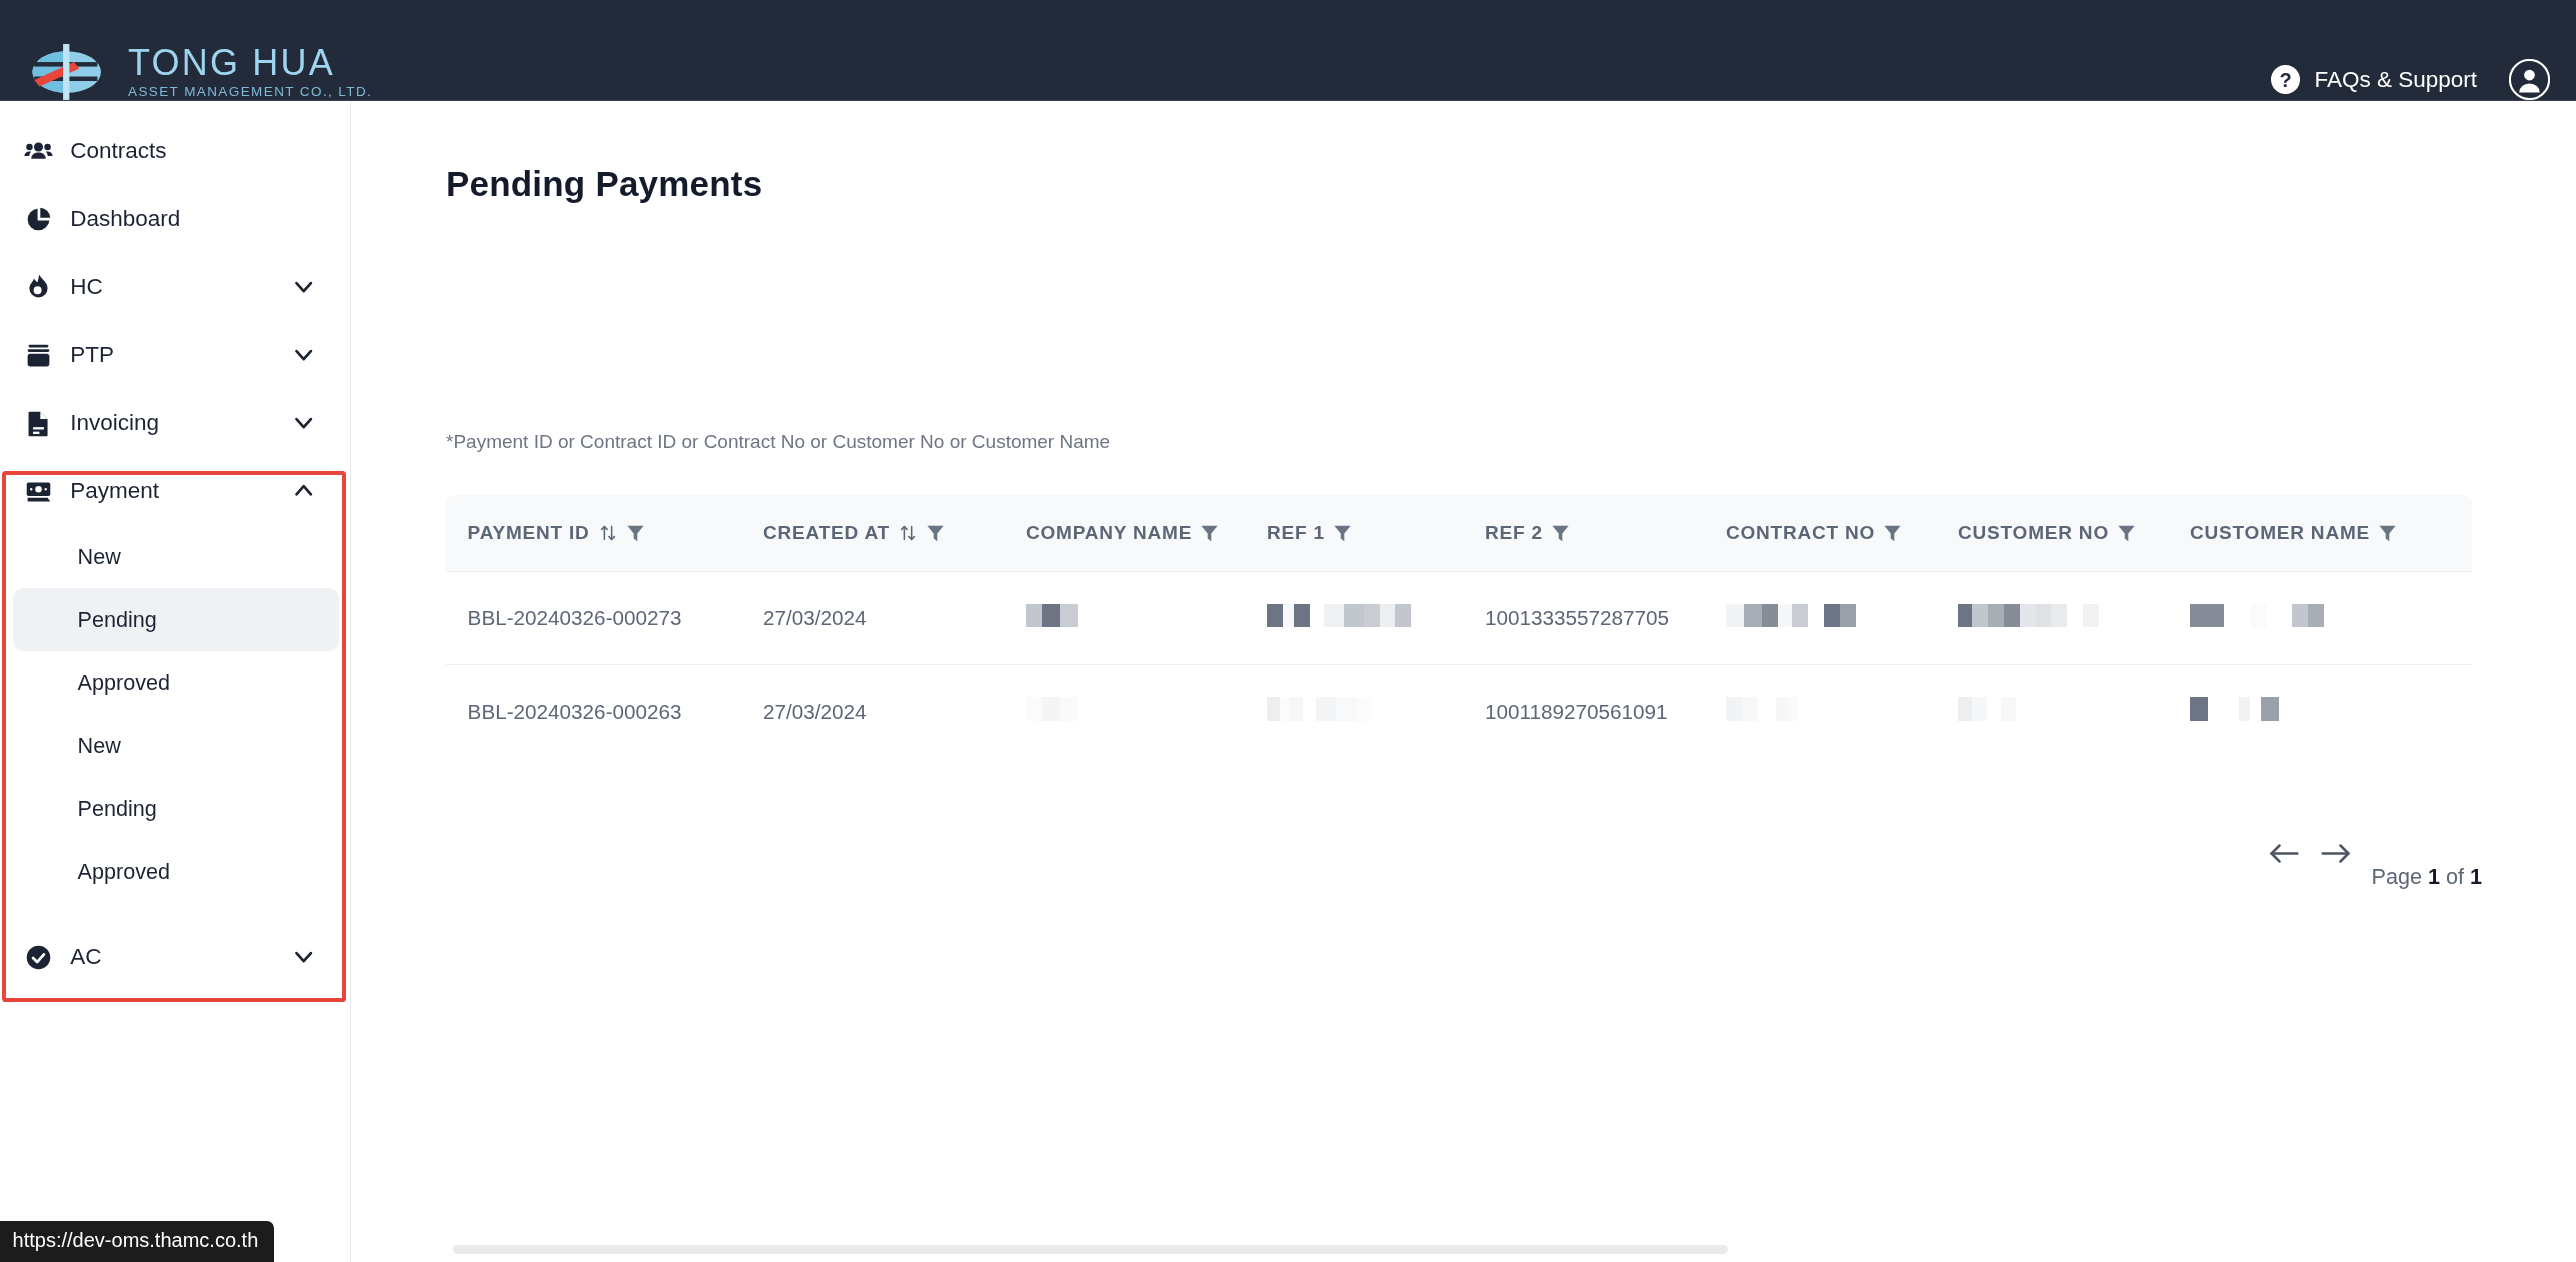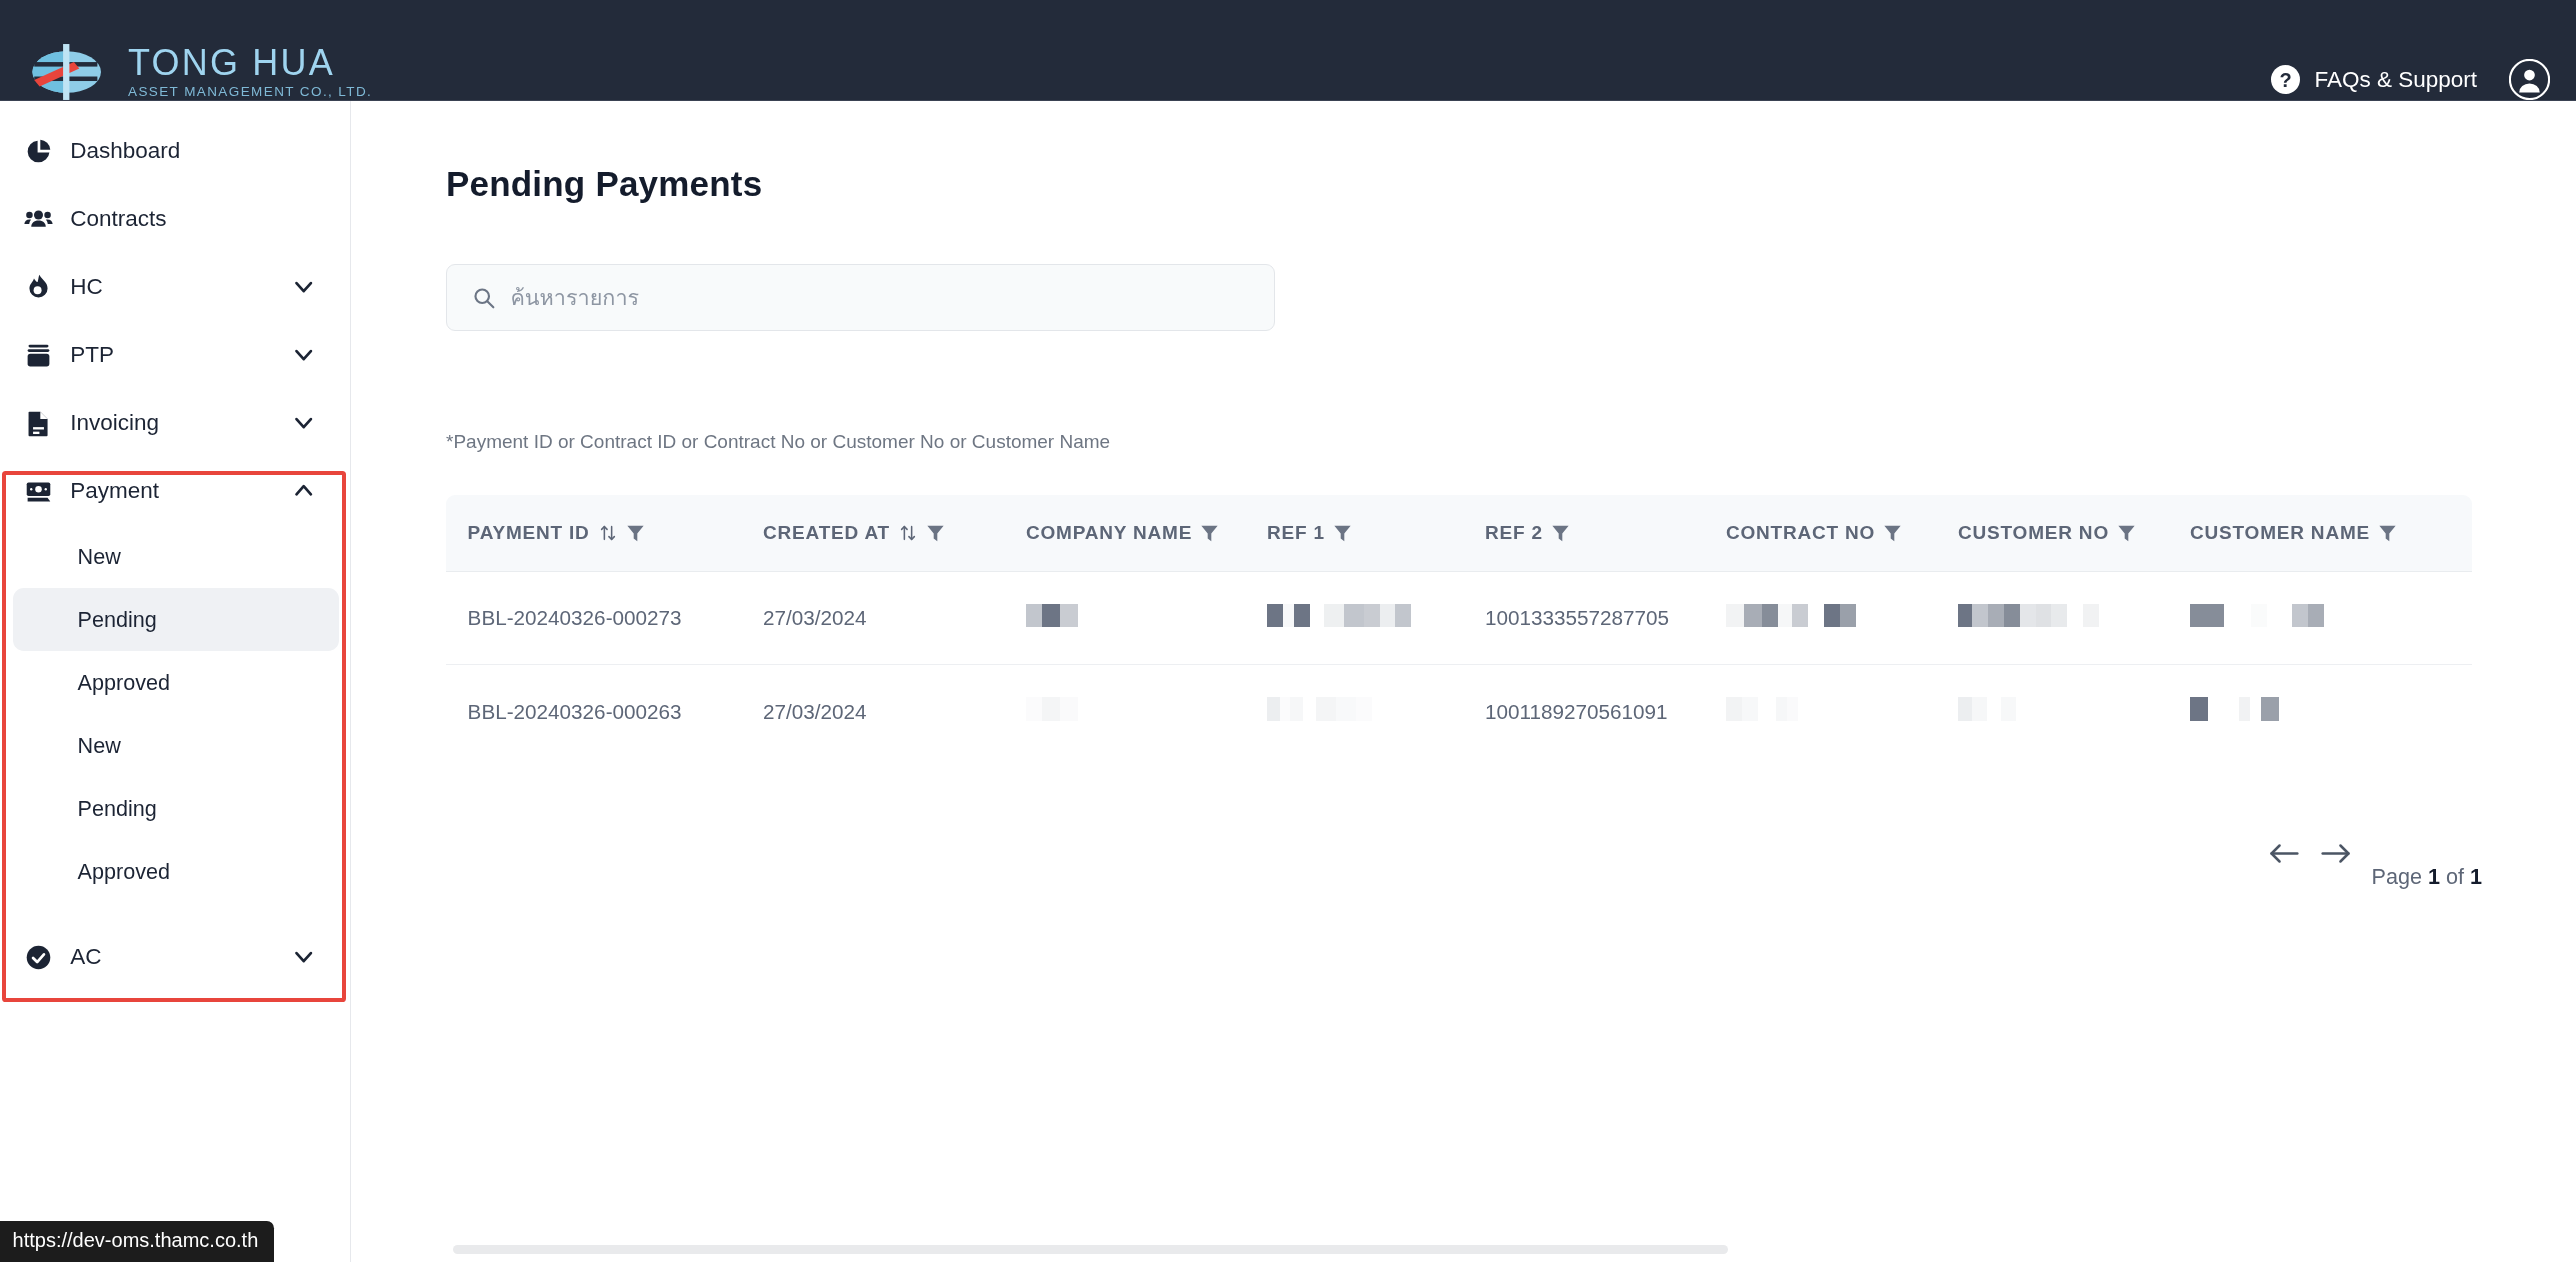--- a/index.html
+++ b/index.html
@@ -218,44 +218,44 @@
       </svg>
     </span>
   </div>
 </div>
 
 <div class="sidebar">
 
   <div class="nav-item">
     <span class="nav-ico">
       <svg width="29" height="29" viewBox="0 0 32 32" fill="currentColor">
-        <path d="M15 4 A12 12 0 1 0 28 17 L15 17 Z"></path>
-        <path d="M18 3 A12 12 0 0 1 29 14 L18 14 Z"></path>
-      </svg>
-    </span>
-    <span class="nav-label">Dashboard</span>
-  </div>
-
-  <div class="nav-item">
-    <span class="nav-ico">
-      <svg width="29" height="29" viewBox="0 0 32 32" fill="currentColor">
         <circle cx="16" cy="11" r="5"></circle>
           <circle cx="6" cy="11" r="3.6"></circle>
           <circle cx="26" cy="11" r="3.6"></circle>
         <path d="M16 17 c-5 0 -8 3 -8 7 h16 c0 -4 -3 -7 -8 -7z"></path>
         <path d="M6 16 c-3.4 0 -5.4 2 -5.6 5 h5.4 c0.2 -2 0.9 -3.6 2.1 -4.7 c-0.6 -0.2 -1.2 -0.3 -1.9 -0.3z"></path>
         <path d="M26 16 c3.4 0 5.4 2 5.6 5 h-5.4 c-0.2 -2 -0.9 -3.6 -2.1 -4.7 c0.6 -0.2 1.2 -0.3 1.9 -0.3z"></path>
       </svg>
     </span>
     <span class="nav-label">Contracts</span>
   </div>
 
   <div class="nav-item">
     <span class="nav-ico">
       <svg width="29" height="29" viewBox="0 0 32 32" fill="currentColor">
+        <path d="M15 4 A12 12 0 1 0 28 17 L15 17 Z"></path>
+        <path d="M18 3 A12 12 0 0 1 29 14 L18 14 Z"></path>
+      </svg>
+    </span>
+    <span class="nav-label">Dashboard</span>
+  </div>
+
+  <div class="nav-item">
+    <span class="nav-ico">
+      <svg width="29" height="29" viewBox="0 0 32 32" fill="currentColor">
         <path d="M17 2 c3 6 9 8 9 15 a10 10 0 0 1 -20 0 c0 -5 4 -7 5 -11 c2 3 3 4 4 4 c1 -3 1 -6 2 -8z"></path>
         <circle cx="15" cy="19" r="4.4" fill="#ffffff"></circle>
       </svg>
     </span>
     <span class="nav-label">HC</span>
     <span class="chev">
       <svg width="23.4" height="23.4" viewBox="0 0 26 26" fill="none" stroke="currentColor" stroke-width="3" stroke-linecap="round" stroke-linejoin="round">
           <polyline points="5,9 13,18 21,9"></polyline>
         </svg>
     </span>
@@ -334,29 +334,20 @@
     </span>
   </div>
 </div>
 
 <div class="highlight-box"></div>
 
 <div class="main">
 
   <div class="page-title">Pending Payments</div>
 
-  <div class="search-wrap">
-    <span class="search-ico">
-      <svg width="24" height="24" viewBox="0 0 27 27" fill="none" stroke="currentColor" stroke-width="2.4" stroke-linecap="round">
-        <circle cx="11.5" cy="11.5" r="7.6"></circle>
-          <line x1="17.2" y1="17.2" x2="24" y2="24"></line>
-      </svg>
-    </span>
-    <input class="search-input" type="text" placeholder="ค้นหารายการ" style="">
-  </div>
 
   <div class="search-hint">*Payment ID or Contract ID or Contract No or Customer No or Customer Name</div>
 
   <div class="table-card">
     <table>
       <thead>
         <tr>
           <th class="c-pid">
             <div class="th-inner">
               <span>PAYMENT ID</span>

